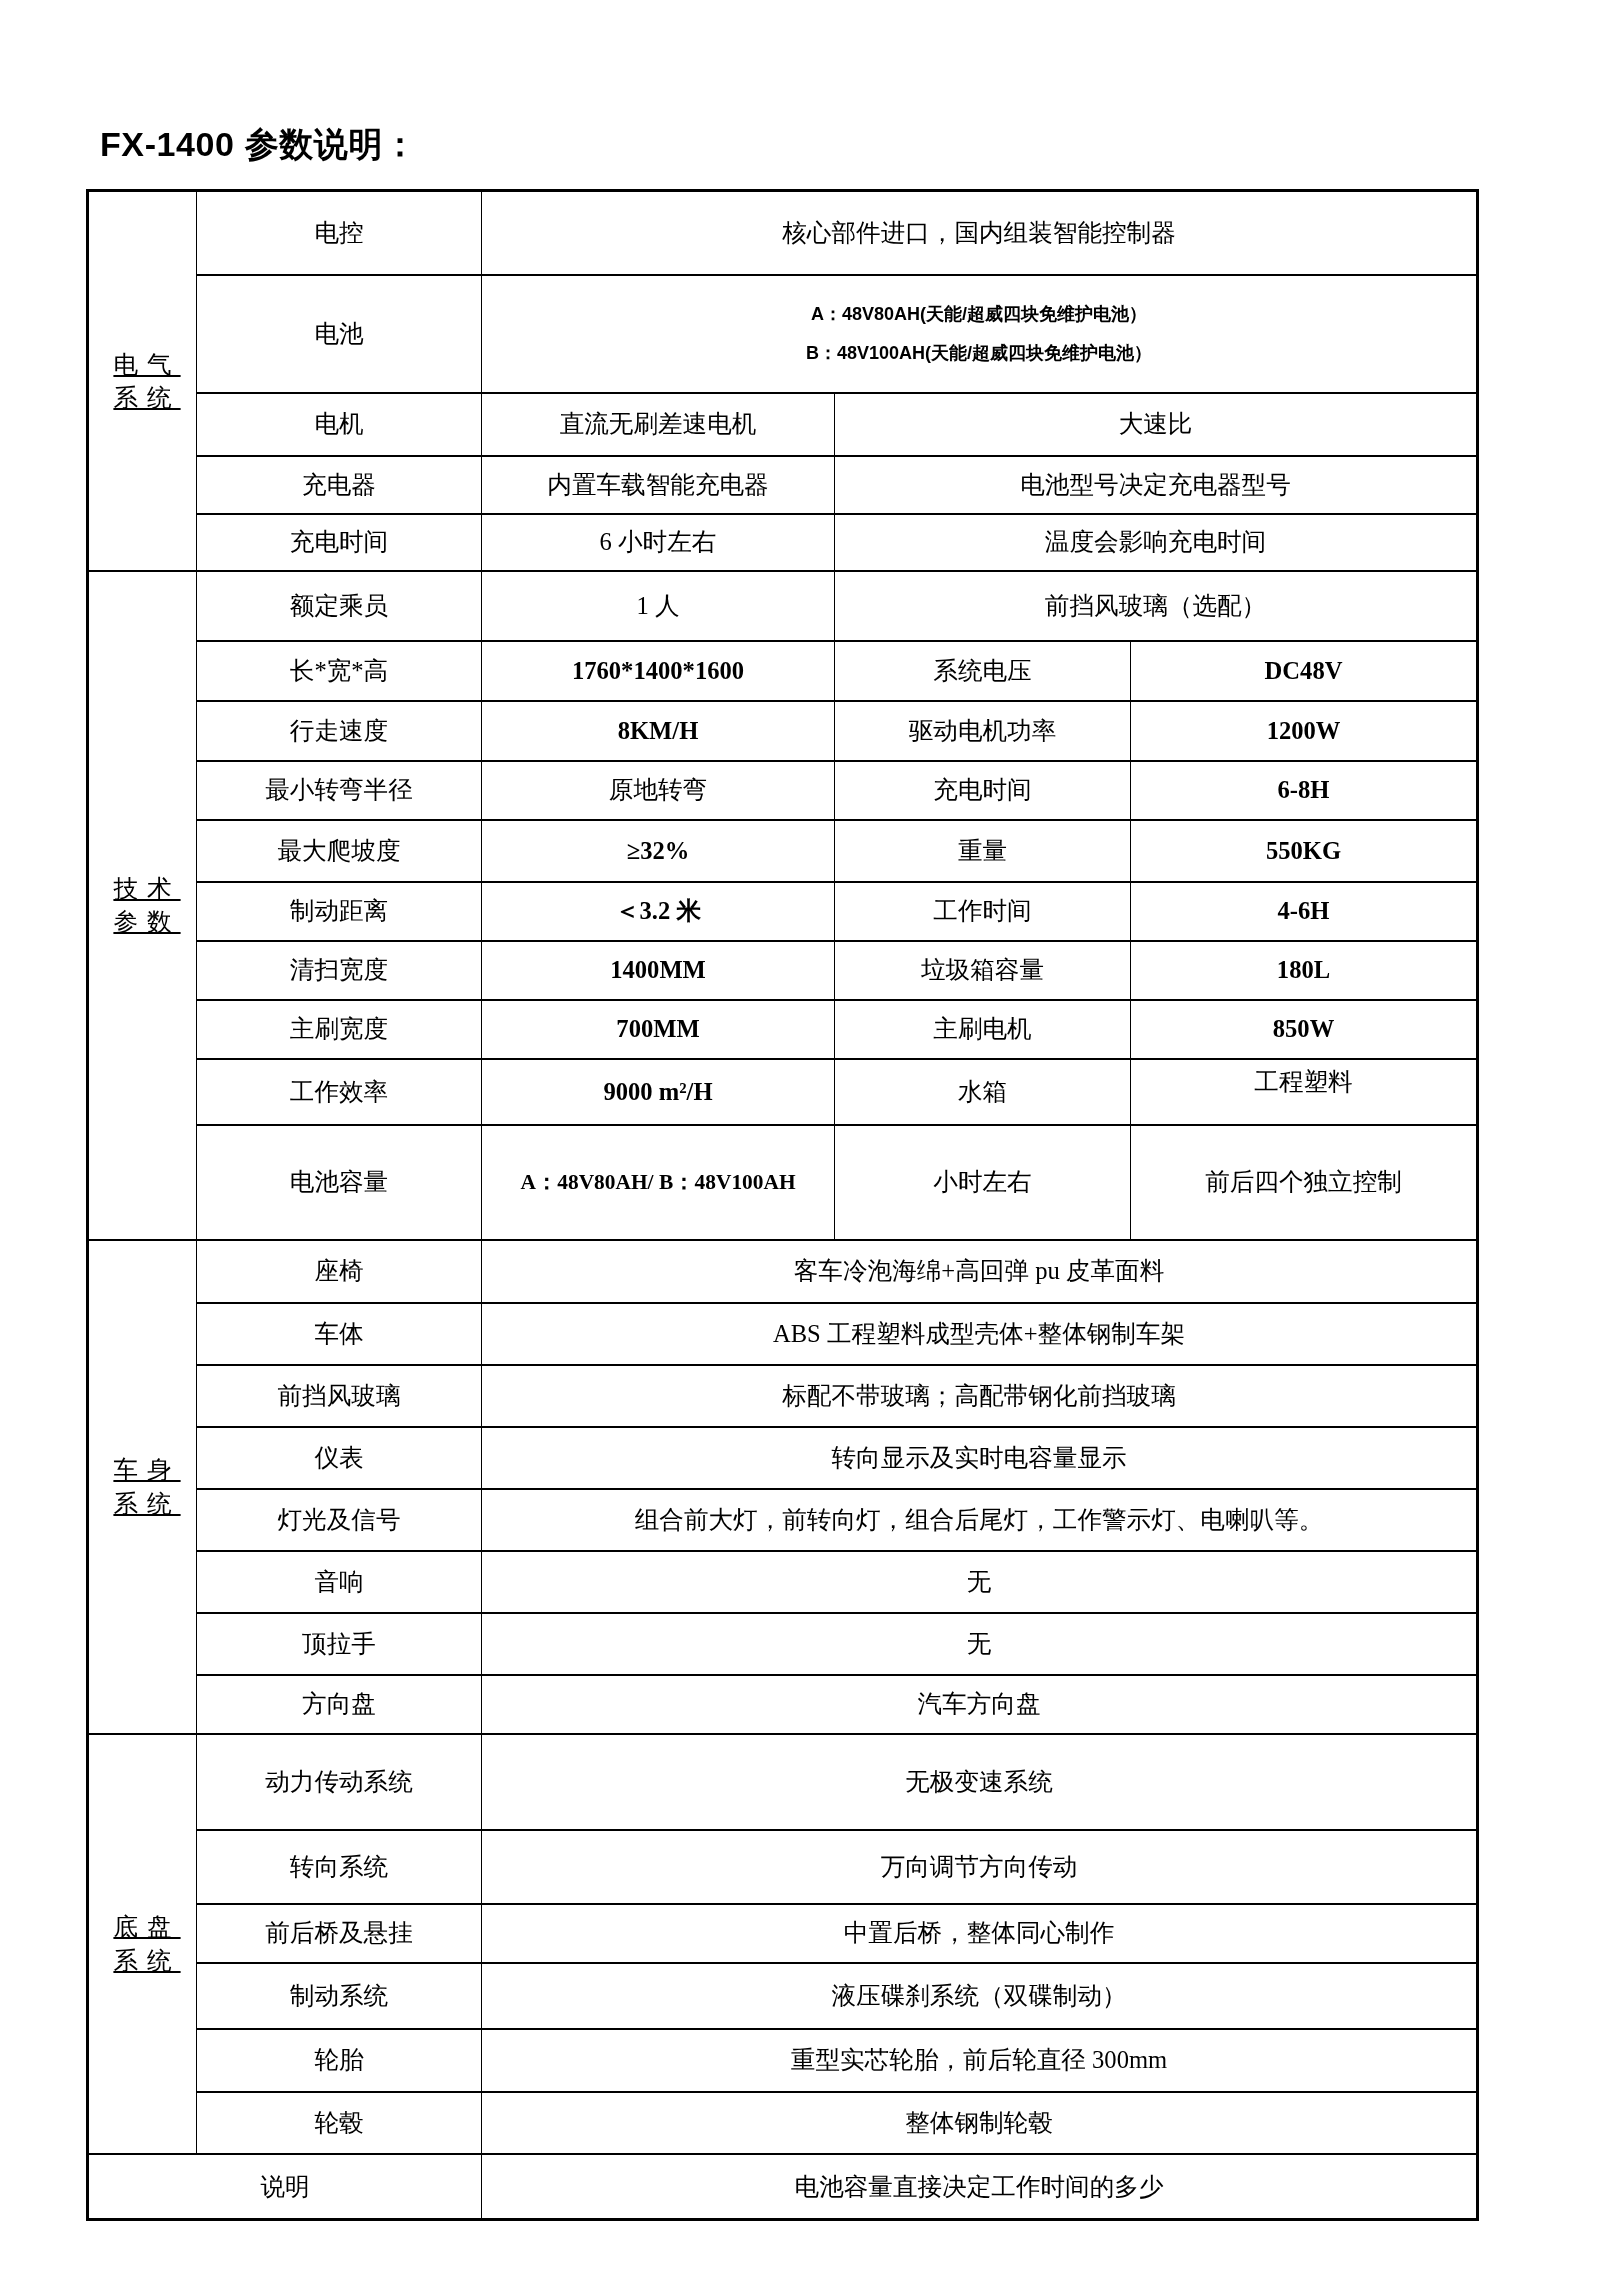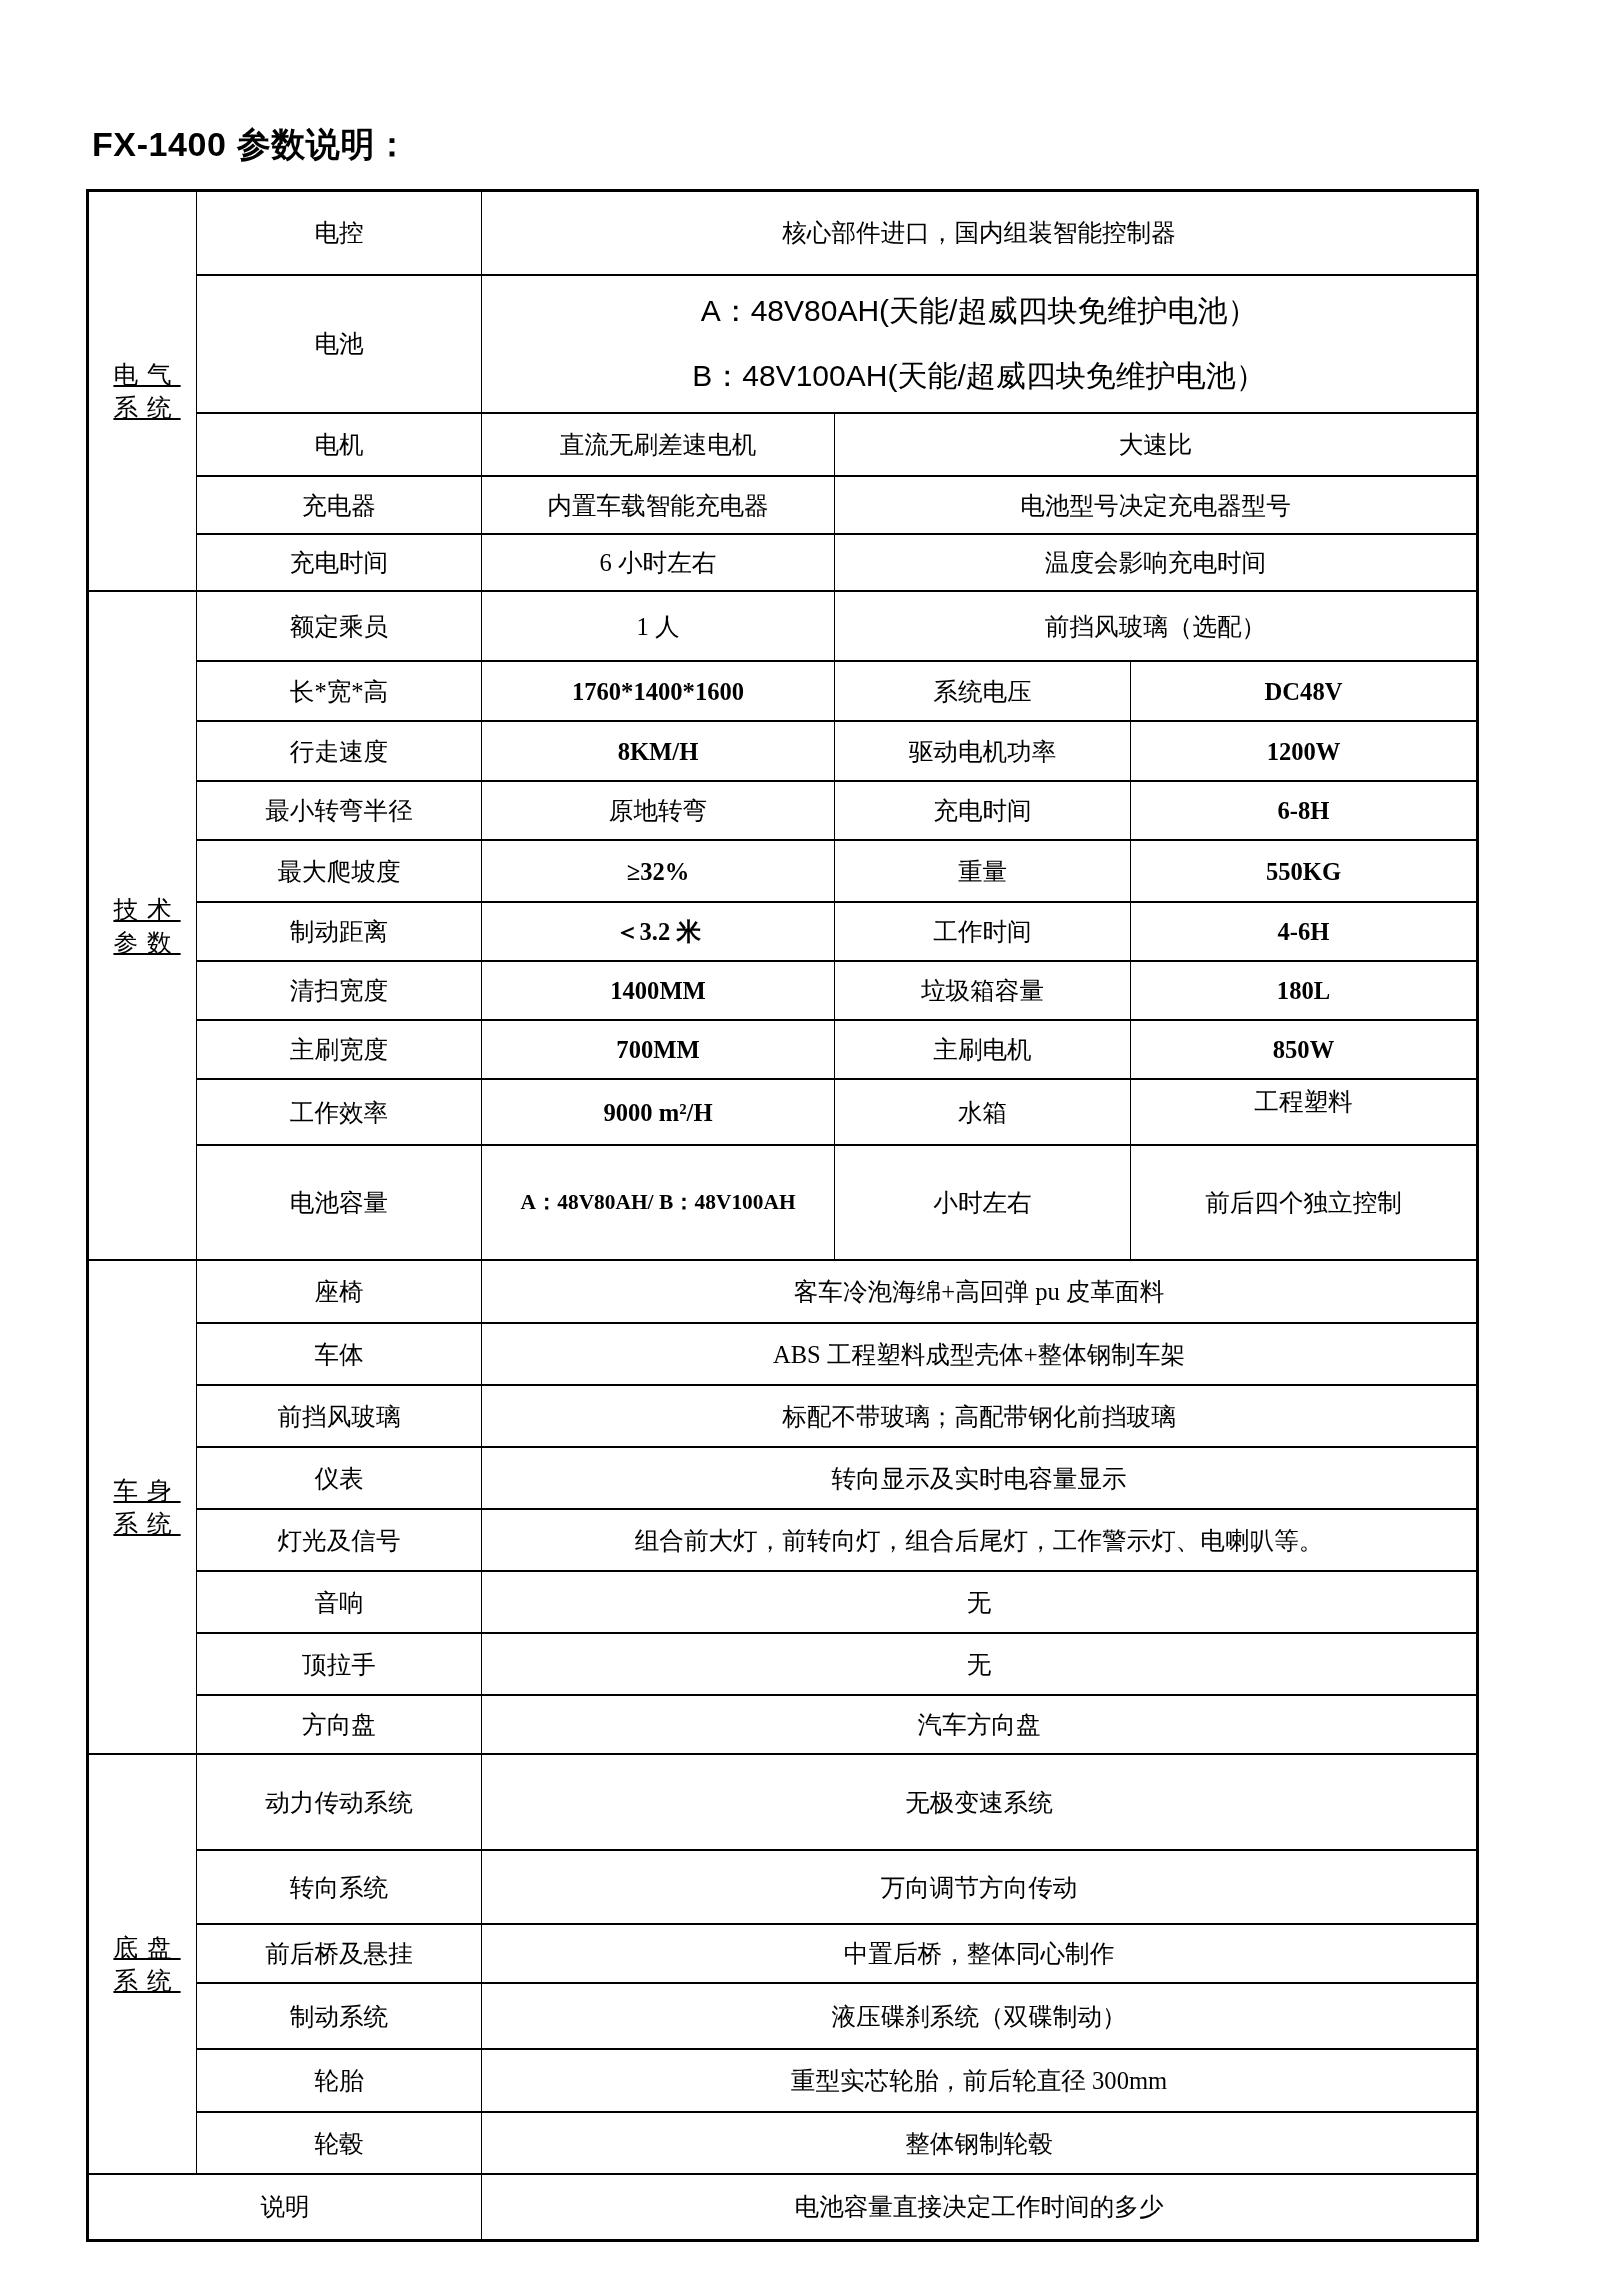--- a/index.html
+++ b/index.html
@@ -2,21 +2,21 @@
 <html style="font-size:10.4px"><head>
 <meta charset="utf-8">
 <style>
   html,body{margin:0;padding:0;background:#ffffff;}
   body{
     width:1620px;height:2273px;position:relative;
     font-family:"Liberation Serif","DejaVu Serif",serif;
     color:#000;
   }
   .page-title{
-    position:absolute;left:92px;top:122px;
+    position:absolute;left:100px;top:122px;
     font-family:"Liberation Sans","DejaVu Sans",sans-serif;
     font-weight:700;font-size:34px;letter-spacing:0.6px;
   }
   table.spec{
     position:absolute;left:86px;top:189px;width:1390px;
     border-collapse:collapse;table-layout:fixed;
     border:3.2px solid #000;
   }
   table.spec td{
     border:1.9px solid #000;
@@ -34,21 +34,21 @@
   td.val{font-size:24.6px;}
   td.num{
     font-family:Liberation Serif, serif;
     font-weight:700;font-size:23px;letter-spacing:0px;
   }
   td.num.tight{font-size:21.4px;}
   td.val-left{text-align:left;padding-left:52px;}
   td.val-left .bl{
     display:block;
     font-family:"Liberation Sans","DejaVu Sans",sans-serif;
-    font-weight:400;font-size:30px;line-height:2.15;
+    font-weight:700;font-size:18px;line-height:2.15;
   }
   td.raise{vertical-align:middle;}
   td.raise .up{position:relative;top:-10.4px;display:block;}
 </style>
 </head>
 <body>
 
 <div class="page-title">FX-1400 参数说明：</div>
 
 <table class="spec">

